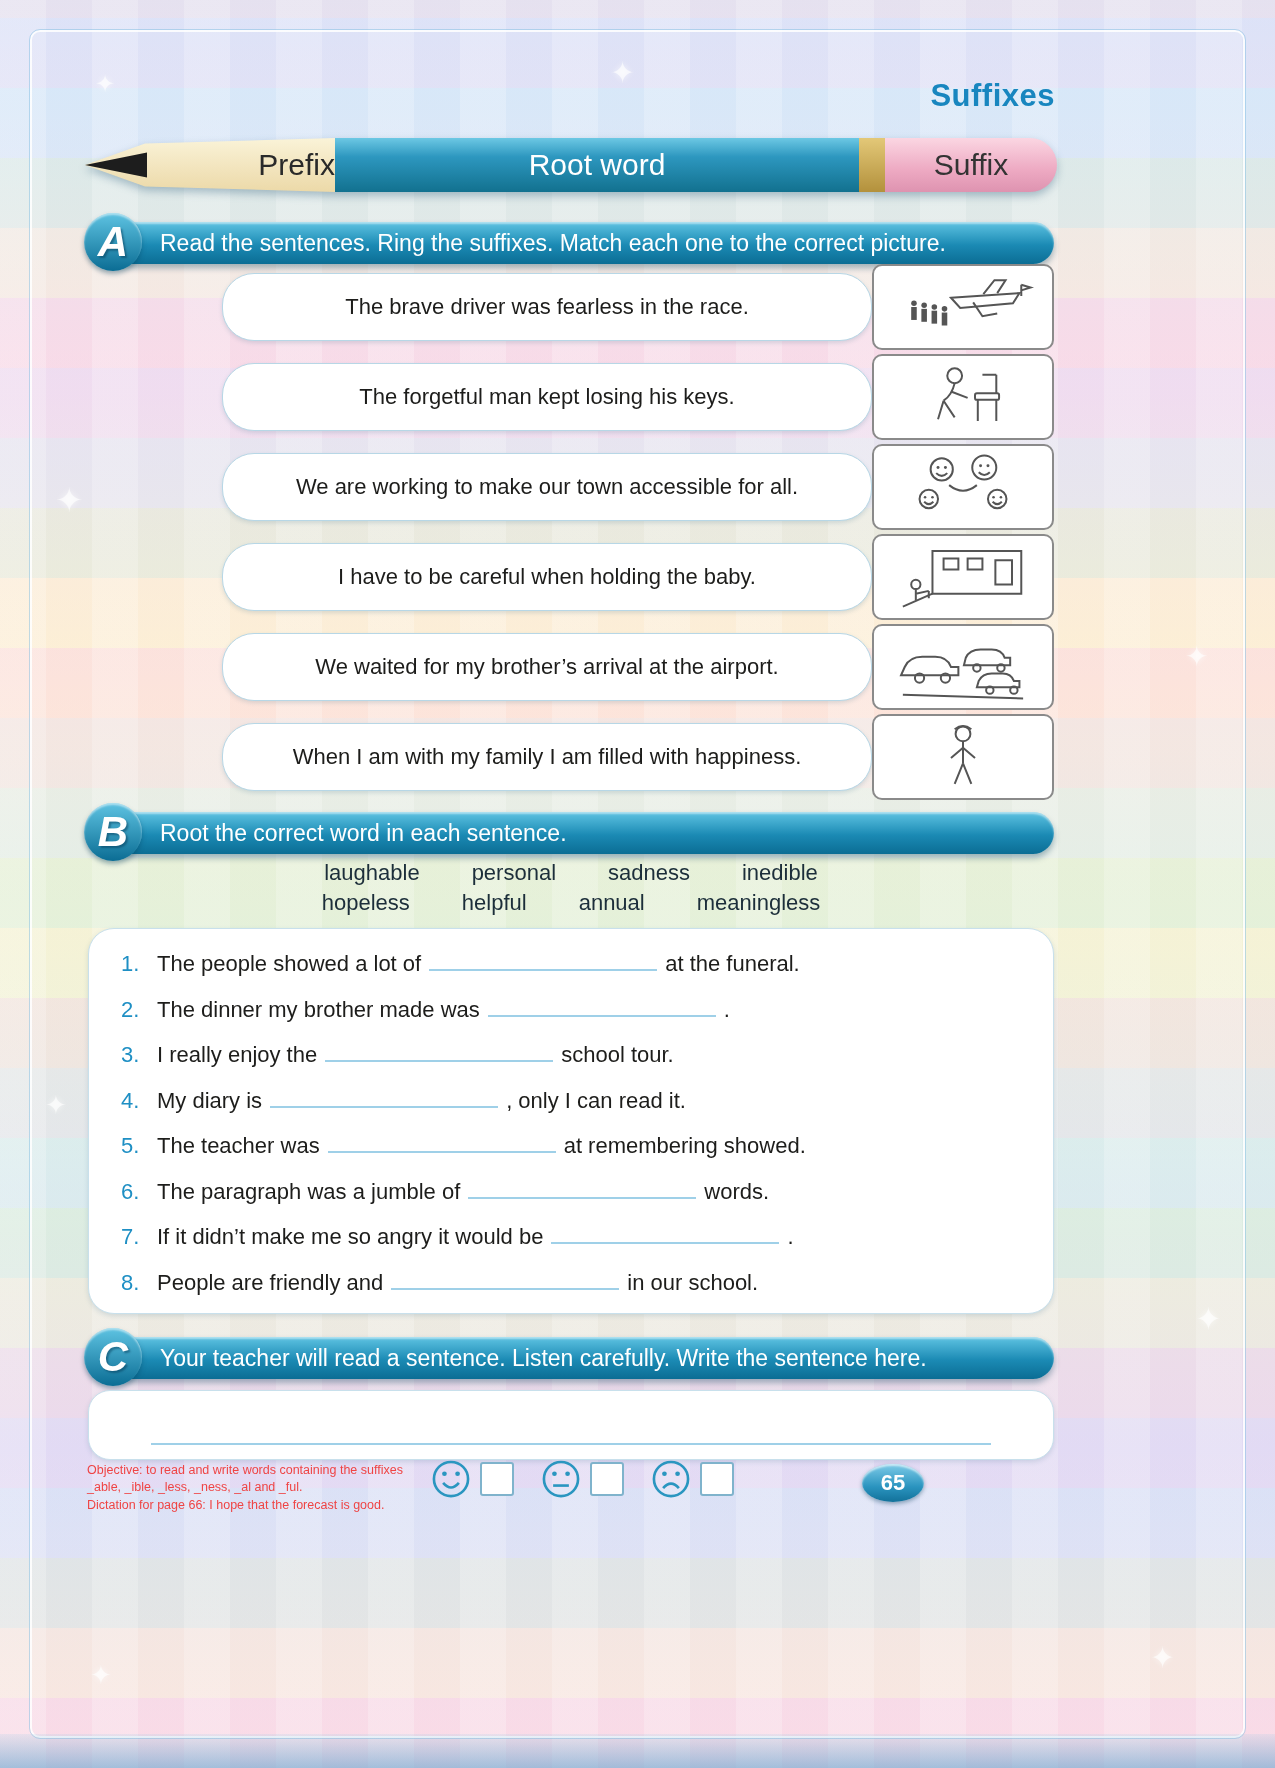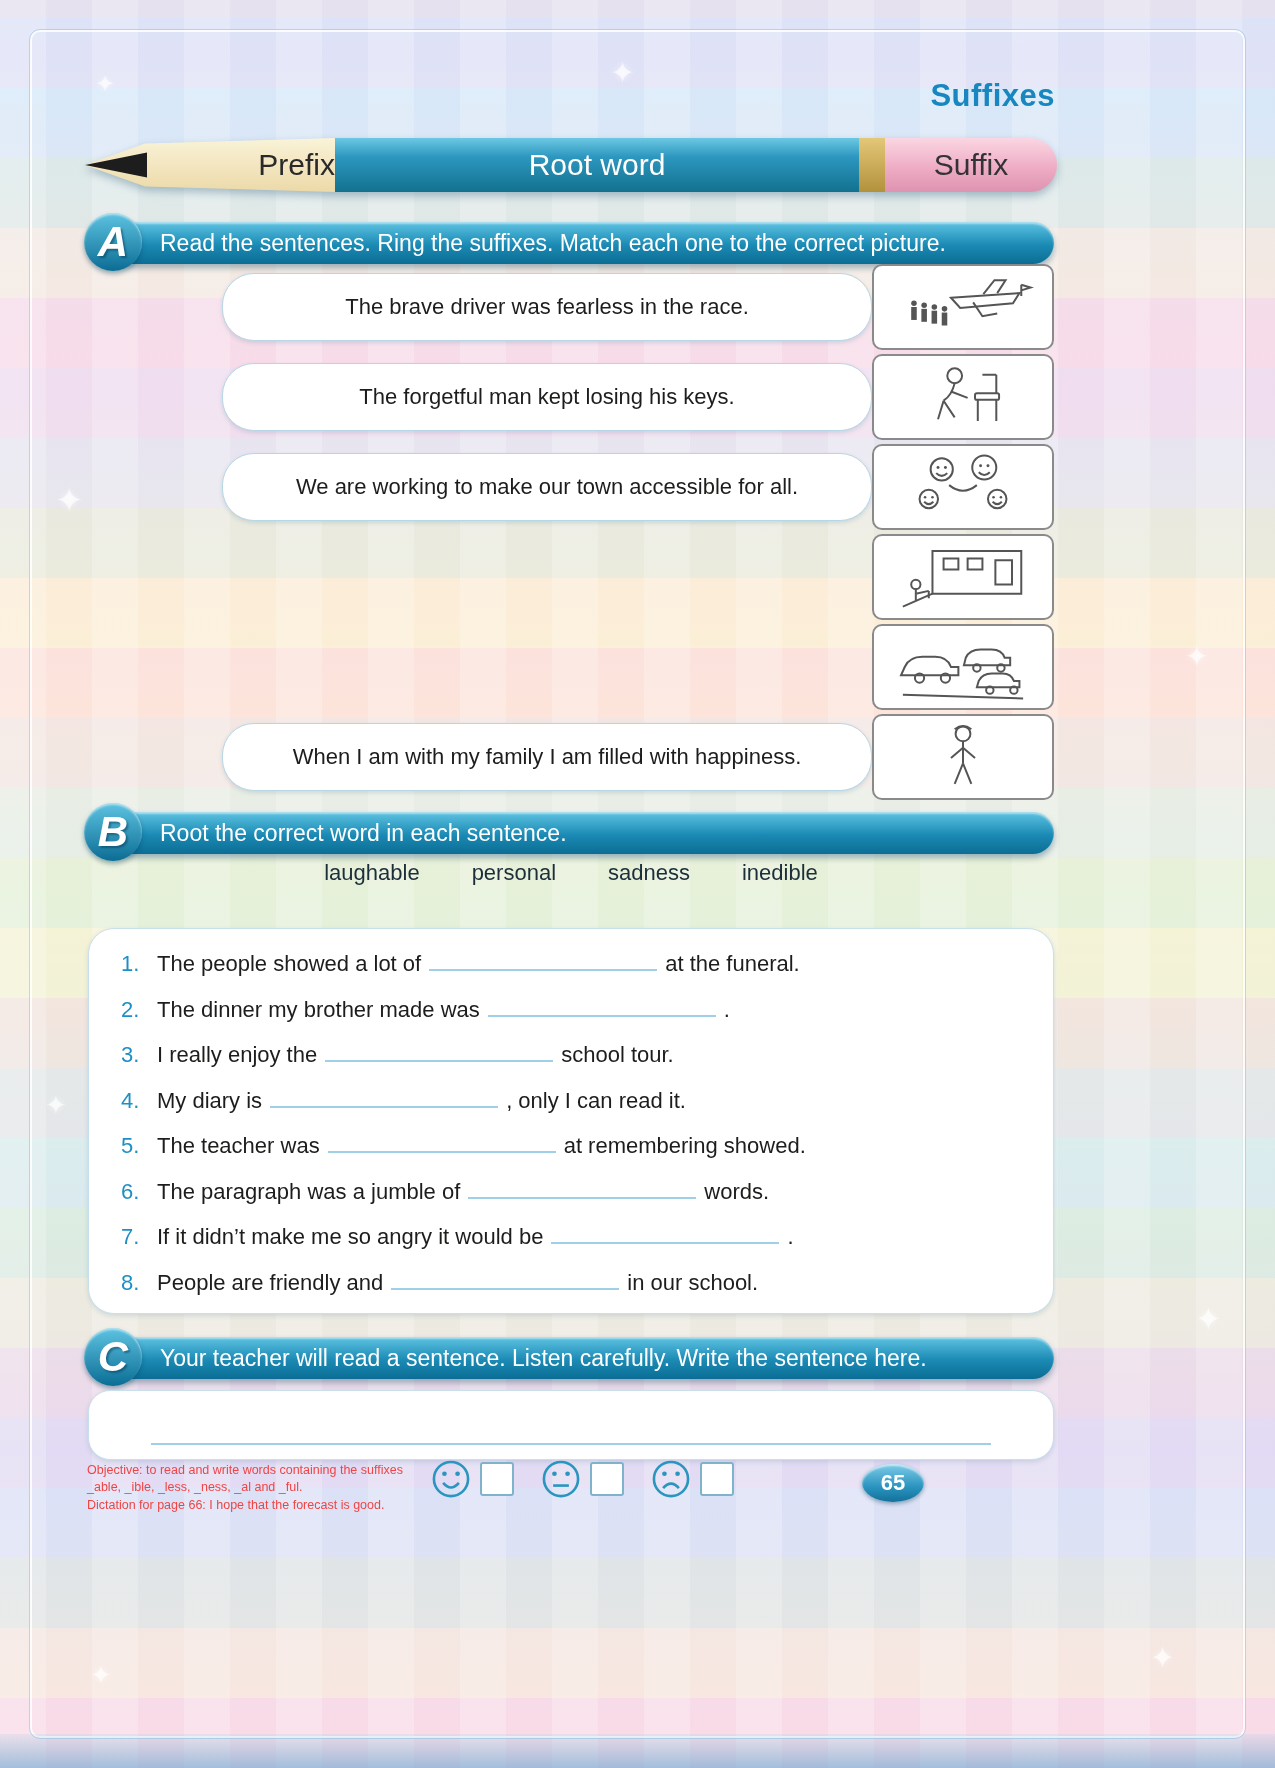--- a/index.html
+++ b/index.html
@@ -182,36 +182,38 @@
             <circle cx="102" cy="17" r="1.6"></circle>
           <circle cx="34" cy="51" r="1.4"></circle>
             <circle cx="42" cy="51" r="1.4"></circle>
           <circle cx="108" cy="51" r="1.4"></circle>
             <circle cx="116" cy="51" r="1.4"></circle>
         </g>
       </svg>
     </div>
   </div>
   <div class="row-a">
+    <div class="sbox">I have to be careful when holding the baby.</div>
     <div class="pbox">
       <svg class="sketch" viewBox="0 0 150 80">
         <g fill="none" stroke="#555" stroke-width="2">
           <rect x="42" y="12" width="96" height="46"></rect>
           <rect x="54" y="20" width="16" height="12"></rect>
           <rect x="80" y="20" width="16" height="12"></rect>
           <rect x="110" y="22" width="18" height="26"></rect>
           <path d="M42 58 L10 72"></path>
           <circle cx="24" cy="48" r="5"></circle>
           <path d="M24 53 v12 M24 58 l14 -3"></path>
           <path d="M38 55 v8"></path>
         </g>
       </svg>
     </div>
   </div>
   <div class="row-a">
+    <div class="sbox">We waited for my brother’s arrival at the airport.</div>
     <div class="pbox">
       <svg class="sketch" viewBox="0 0 150 80">
         <g fill="none" stroke="#555" stroke-width="2">
           <path d="M12 40 q5 -11 19 -11 h14 q13 0 17 11 h8 v9 h-62 z"></path>
           <circle cx="28" cy="52" r="5"></circle>
             <circle cx="56" cy="52" r="5"></circle>
           <path d="M78 30 q4 -9 16 -9 h12 q11 0 14 9 h6 v8 h-50 z"></path>
           <circle cx="90" cy="41" r="4"></circle>
             <circle cx="116" cy="41" r="4"></circle>
           <path d="M92 55 q4 -8 14 -8 h12 q9 0 12 8 h6 v7 h-46 z"></path>
@@ -245,20 +247,26 @@
   <span>Root the correct word in each sentence.</span>
 </div>
 
 <div class="word-bank">
   <div class="wb-row">
     <span>laughable</span>
     <span>personal</span>
     <span>sadness</span>
     <span>inedible</span>
   </div>
+  <div class="wb-row">
+    <span>hopeless</span>
+    <span>helpful</span>
+    <span>annual</span>
+    <span>meaningless</span>
+  </div>
 </div>
 
 <div class="b-panel">
   <div class="b-line">
     <span class="b-num">1.</span>
     <span>The people showed a lot of</span>
     <span class="blank"></span>
     <span>at the funeral.</span>
   </div>
   <div class="b-line">

